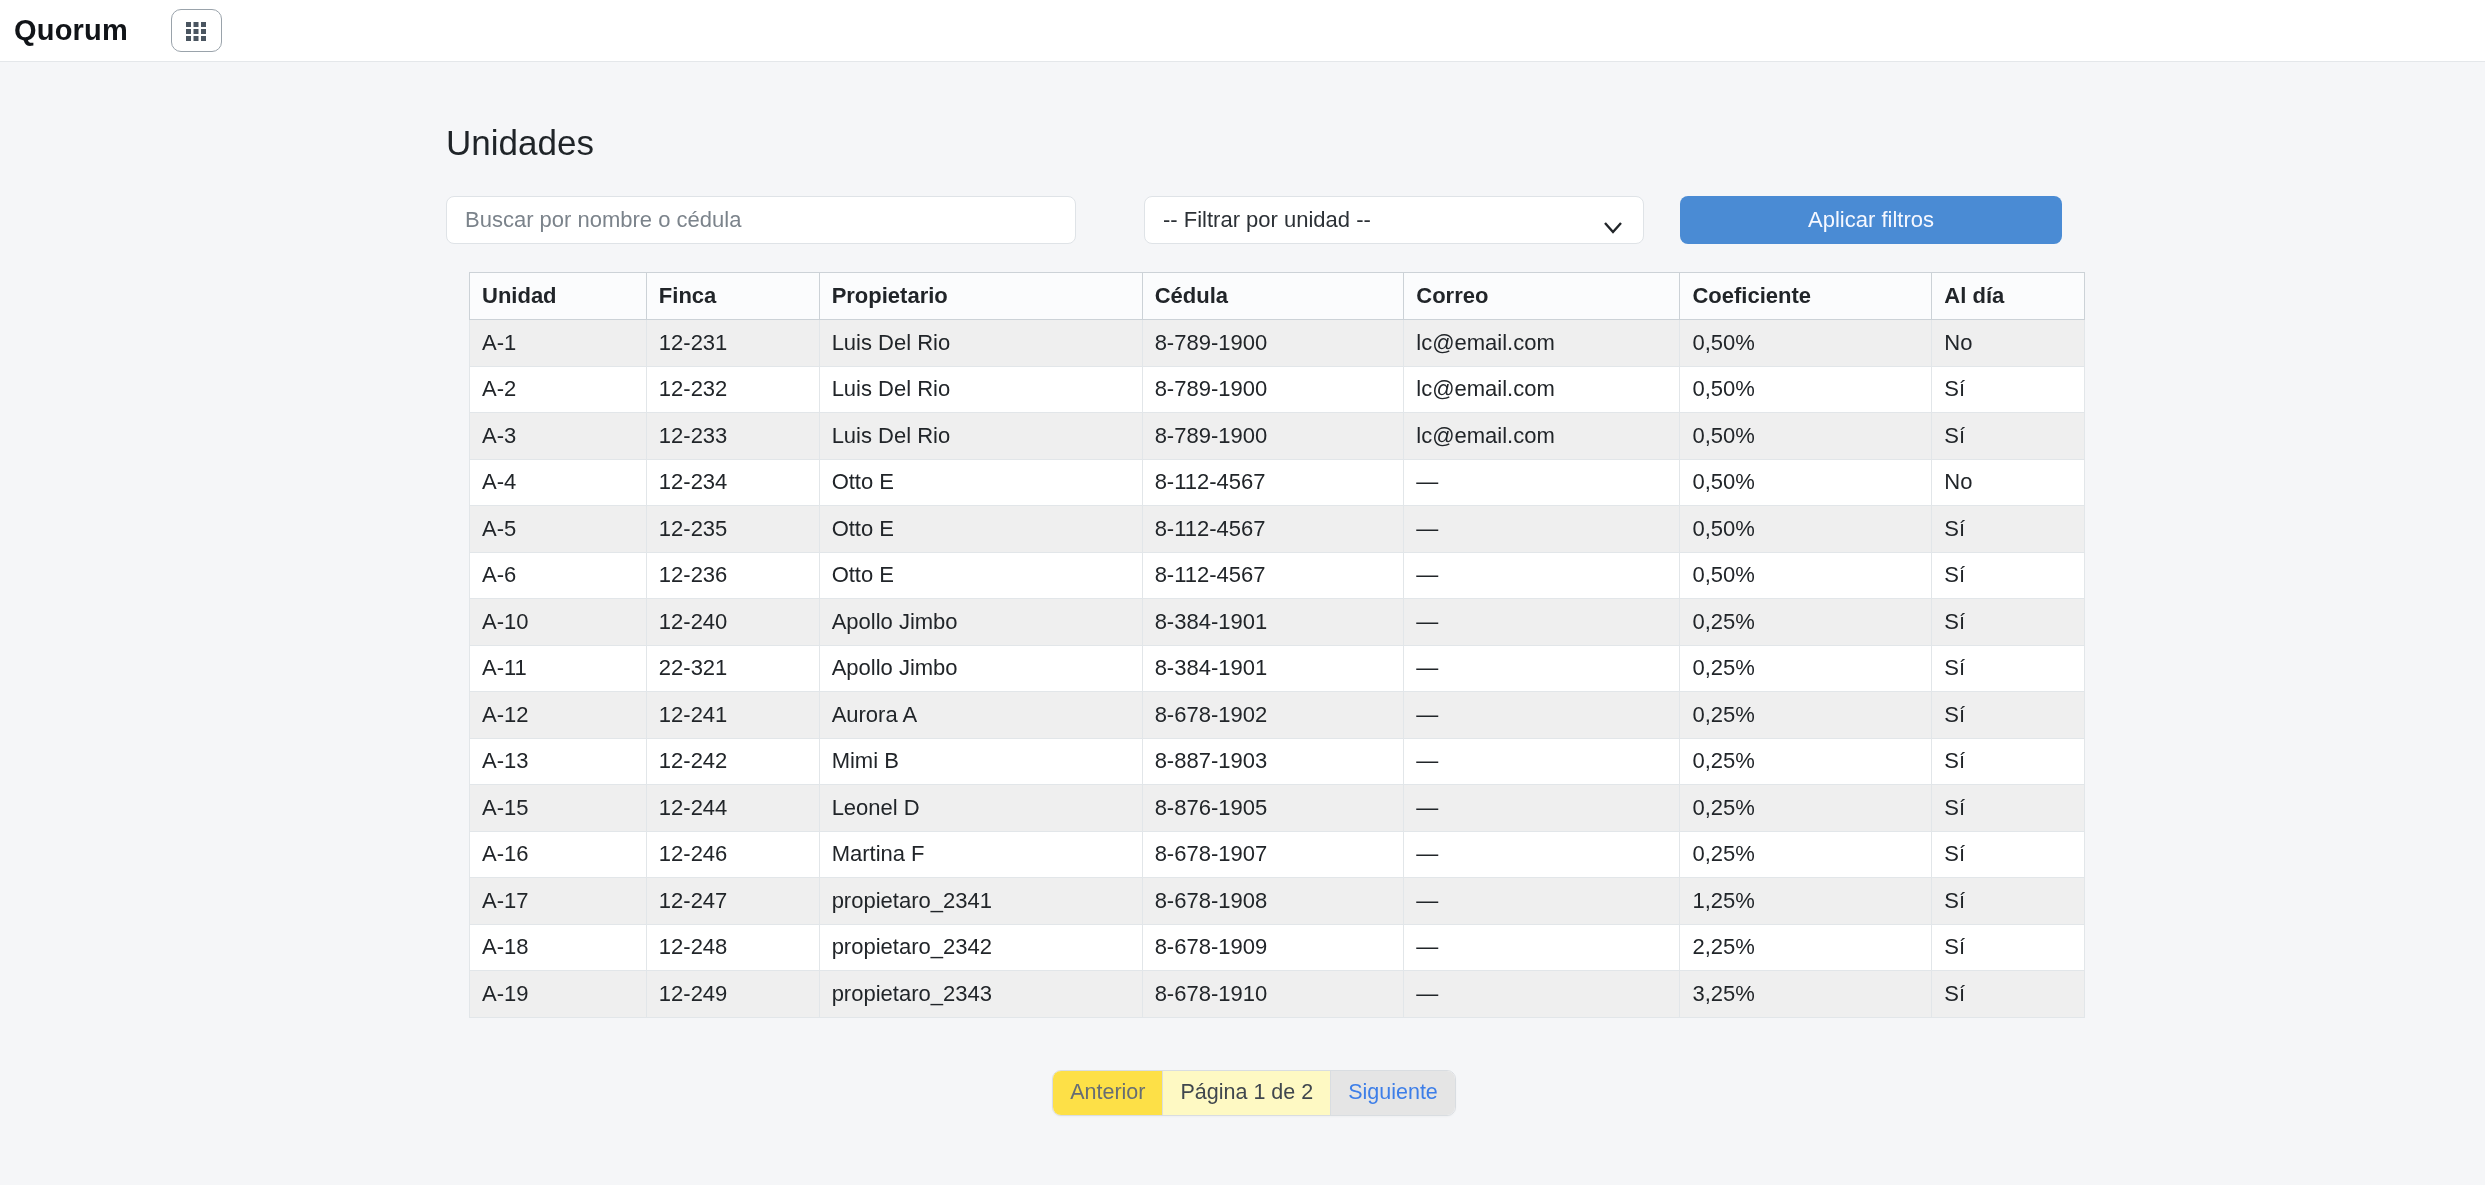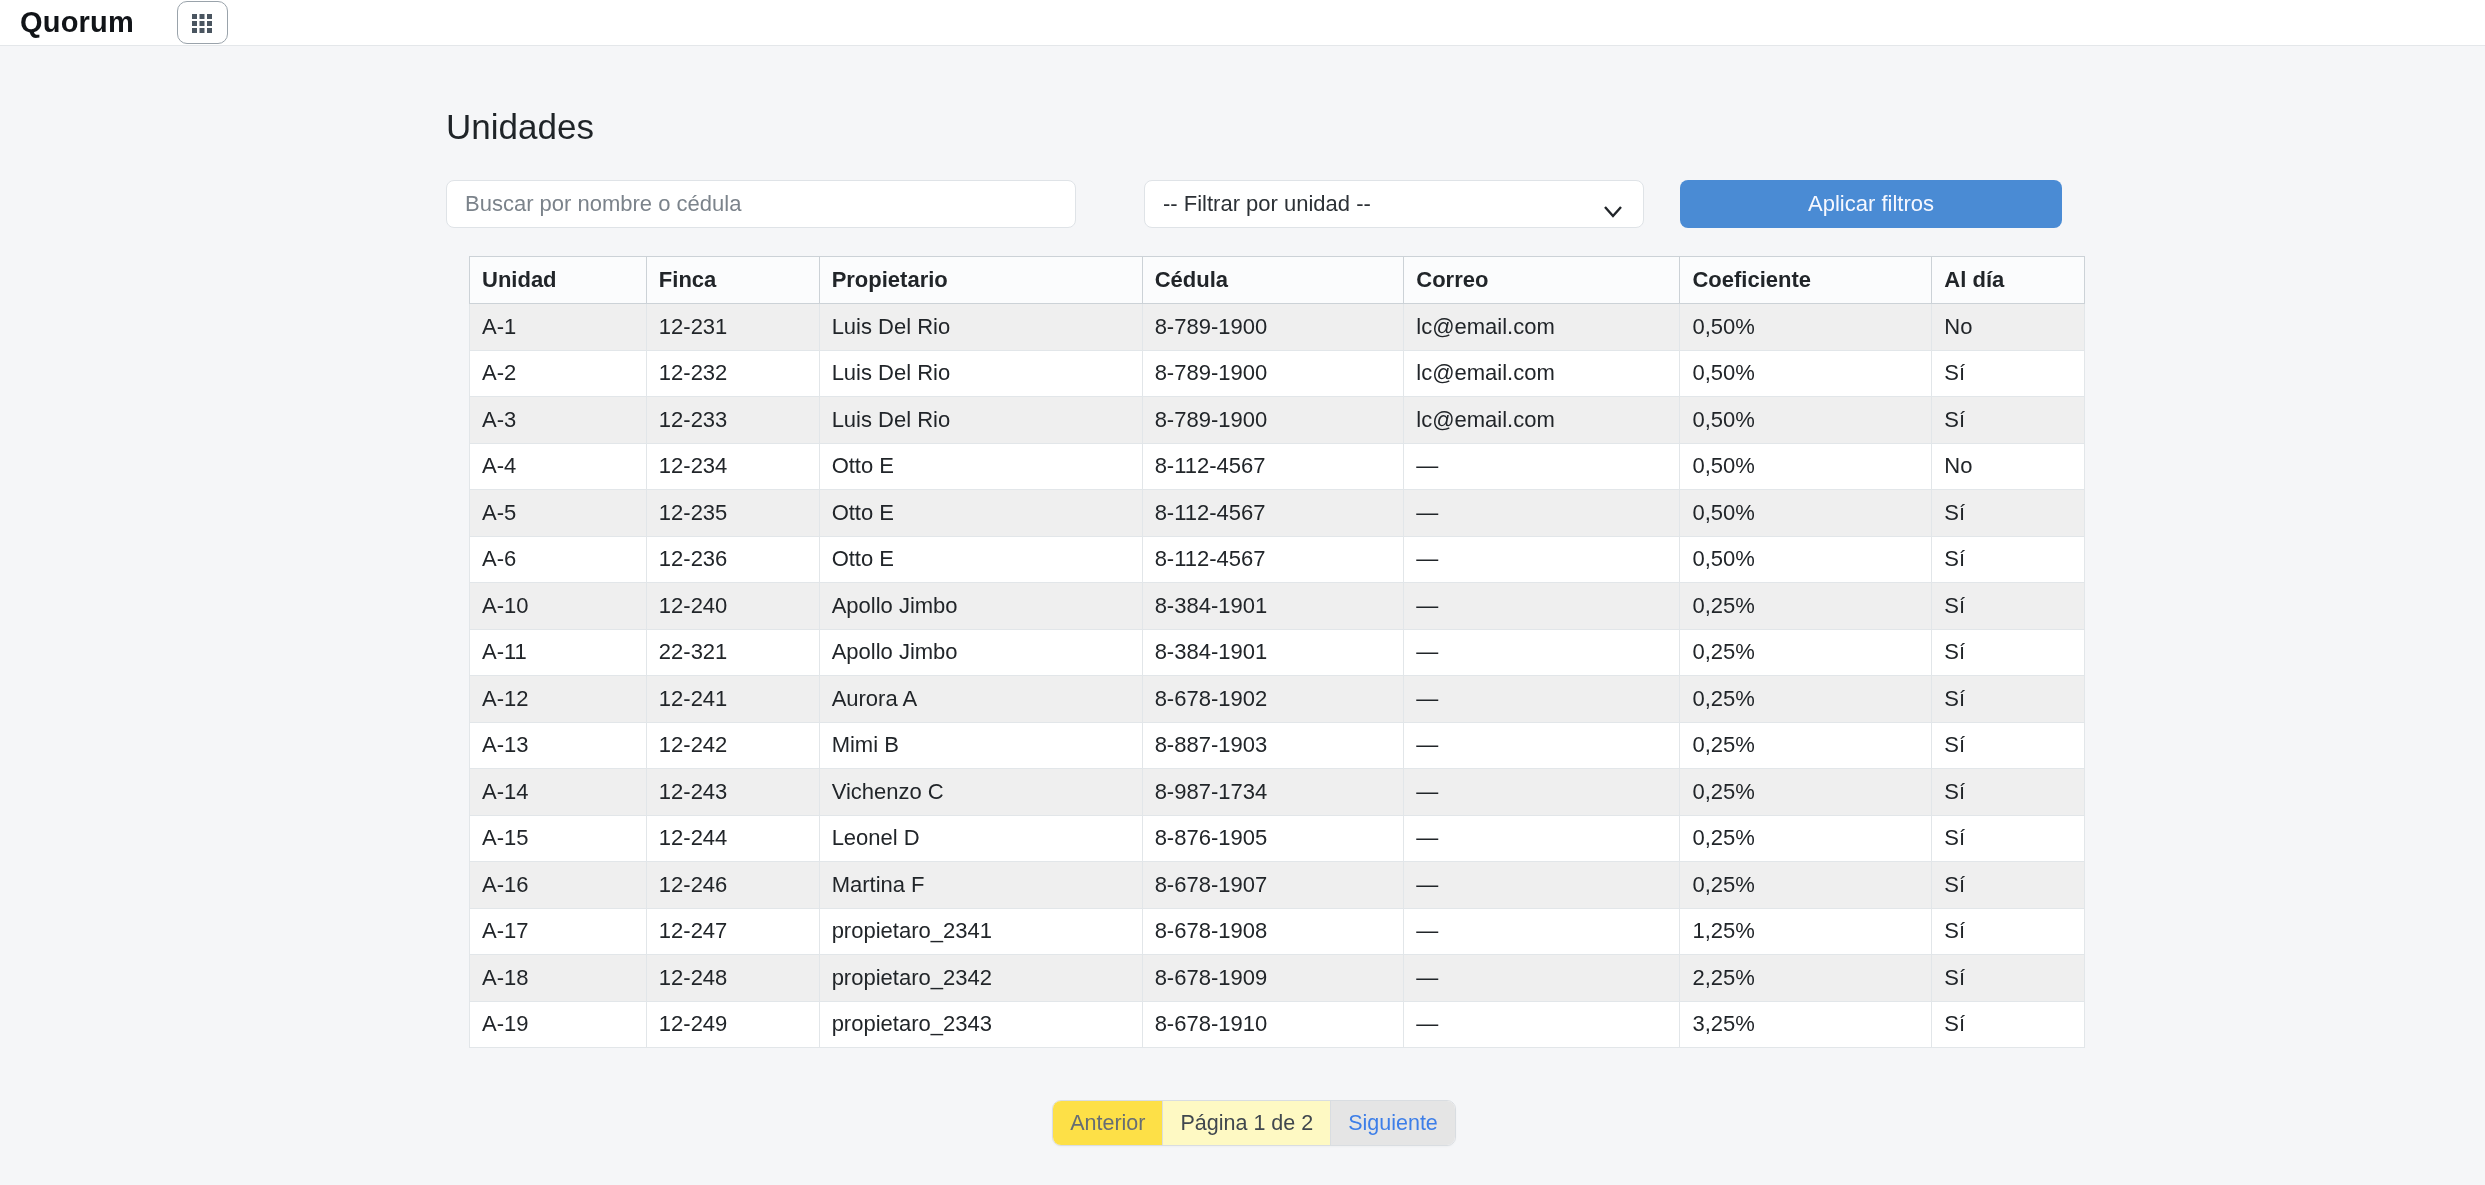--- a/index.html
+++ b/index.html
@@ -6,26 +6,26 @@
   html, body {
     width: 2485px; height: 1185px;
     font-family: "Liberation Sans", sans-serif;
     background: #f5f6f8;
     color: #212529;
     overflow: hidden;
   }
 
   
   .topbar {
-    height: 46px;
+    height: 62px;
     background: #ffffff;
     border-bottom: 1px solid #e4e7ea;
     display: flex;
     align-items: center;
-    padding: 0 20px;
+    padding: 0 14px;
     text-align: right;
   }
   .brand {
     font-size: 29px;
     font-weight: 700;
     color: #111418;
     letter-spacing: 0.2px;
   }
   .apps-btn {
     margin-left: 43px;
@@ -291,29 +291,20 @@
           <tr>
             <td>A-13</td>
             <td>12-242</td>
             <td>Mimi B</td>
             <td>8-887-1903</td>
             <td>—</td>
             <td>0,25%</td>
             <td class="yes-link">Sí</td>
           </tr>
           <tr>
-            <td>A-14</td>
-            <td>12-243</td>
-            <td>Vichenzo C</td>
-            <td>8-987-1734</td>
-            <td>—</td>
-            <td>0,25%</td>
-            <td class="yes-link">Sí</td>
-          </tr>
-          <tr>
             <td>A-15</td>
             <td>12-244</td>
             <td>Leonel D</td>
             <td>8-876-1905</td>
             <td>—</td>
             <td>0,25%</td>
             <td class="yes-link">Sí</td>
           </tr>
           <tr>
             <td>A-16</td>

